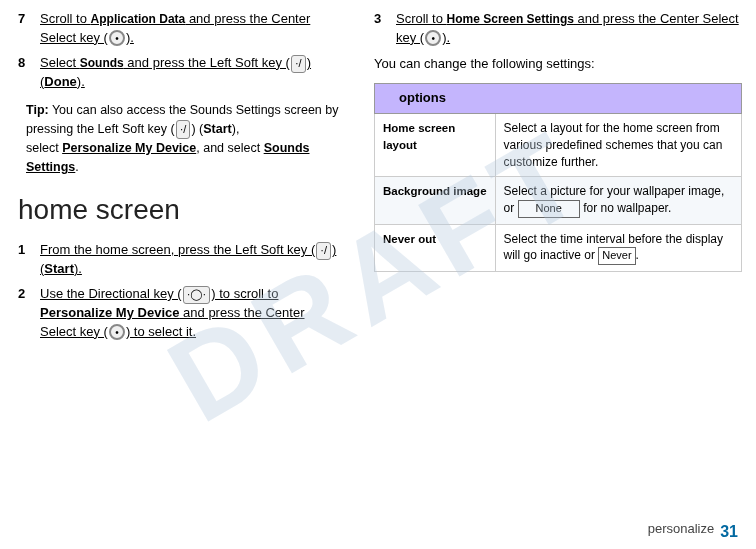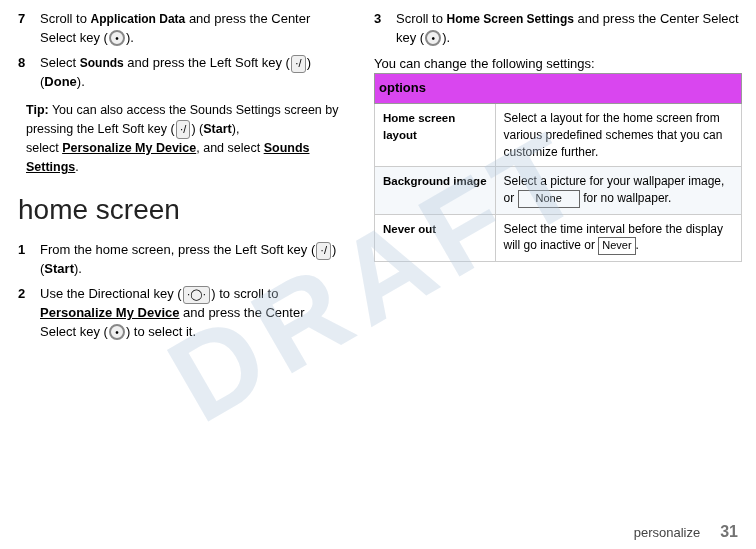--- a/index.html
+++ b/index.html
@@ -49,20 +49,21 @@
       display: flex;
       margin-bottom: 6px;
     }
     .step-num {
       font-weight: bold;
       min-width: 18px;
       margin-right: 4px;
     }
     .step-text {
       flex: 1;
+      text-decoration: underline;
     }
     .tip-block {
       margin: 10px 0 14px 8px;
       font-size: 12.5px;
       line-height: 1.5;
     }
     .section-title {
       font-size: 28px;
       font-weight: normal;
       margin: 6px 0 10px 0;
@@ -71,34 +72,35 @@
     .section-desc {
       font-size: 13px;
       line-height: 1.5;
       margin-bottom: 10px;
     }
     
     .bold { font-weight: bold; }
     .app-name { font-weight: bold; font-size: 12px; }
     
     .right-intro {
+      margin-bottom: 10px;
       font-size: 13px;
       line-height: 1.5;
     }
     
     .options-table {
       width: 100%;
       border-collapse: collapse;
       border: 1px solid #999;
       font-size: 12px;
     }
     .options-table thead tr th {
-      background: #d946ef;
+      background: #c4b5fd;
       border: 1px solid #999;
-      padding: 5px 4px;
+      padding: 5px 24px;
       text-align: left;
       font-weight: bold;
       font-size: 13px;
     }
     .options-table tbody tr td {
       border: 1px solid #ccc;
       padding: 6px 8px;
       vertical-align: top;
     }
     .options-table tbody tr td:first-child {
@@ -120,31 +122,31 @@
       background: #fff;
     }
     
     .page-footer {
       position: absolute;
       bottom: 6px;
       right: 18px;
       font-size: 13px;
       color: #444;
       display: flex;
-      align-items: flex-end;
-      gap: 20px;
+      align-items: flex-start;
+      gap: 6px;
     }
     .page-footer .footer-label {
       font-size: 13px;
       color: #444;
     }
     .page-footer .footer-num {
       font-size: 16px;
       font-weight: bold;
-      color: #737373;
+      color: #0369a1;
     }
     
     .key-sym {
       display: inline-block;
       border: 1px solid #888;
       border-radius: 3px;
       padding: 0 3px;
       font-size: 11px;
       background: #f0f0f0;
       margin: 0 1px;

